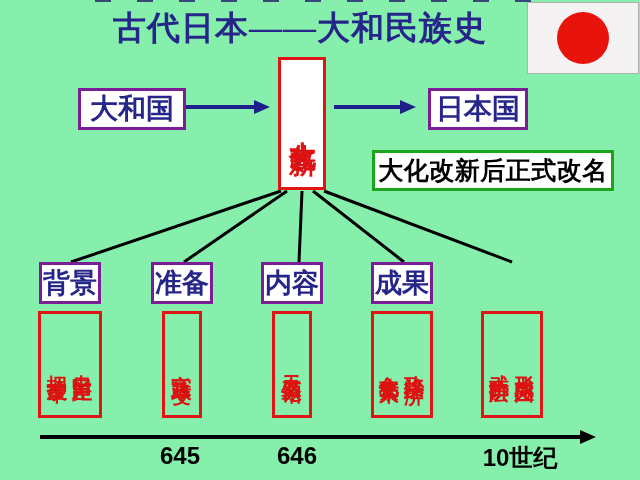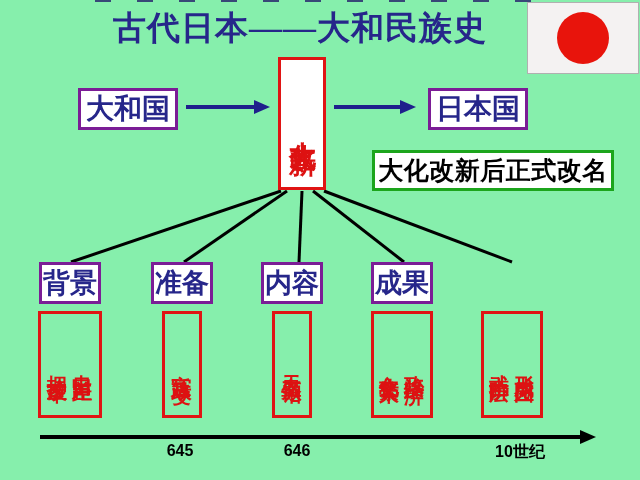--- a/index.html
+++ b/index.html
@@ -21,21 +21,21 @@
     position:absolute;left:527px;top:2px;width:112px;height:72px;
     background:#f4f2f2;border:1px solid #b0b0b0;box-sizing:border-box;
     display:flex;align-items:center;justify-content:center;
   }
   .flag-sun{width:52px;height:52px;border-radius:50%;background:#e8140c;}
   .node{
     position:absolute;box-sizing:border-box;display:flex;align-items:center;justify-content:center;
     background:#ffffff;white-space:nowrap;
   }
   .purple-node{border:3px solid #7b1d96;color:#26268a;font-weight:bold;font-size:28px;}
-  .box-yamato{left:78px;top:88px;width:100px;height:42px;}
+  .box-yamato{left:78px;top:88px;width:108px;height:42px;}
   .box-japan{left:428px;top:88px;width:100px;height:42px;}
   .box-taika{
     left:278px;top:57px;width:48px;height:133px;border:3px solid #e01414;
   }
   .green-note{
     border:3px solid #1ca51c;color:#000000;font-weight:bold;font-size:25px;letter-spacing:0.5px;
   }
   .note-left{left:5px;top:148px;width:234px;height:41px;}
   .note-right{left:372px;top:150px;width:242px;height:41px;}
   .branch-box{top:262px;height:42px;width:62px;font-size:27px;}
@@ -46,21 +46,21 @@
   .vcol{
     writing-mode:vertical-rl;text-orientation:upright;
     color:#dd1212;font-weight:bold;font-size:20px;letter-spacing:3px;line-height:1.1;
   }
   .taika-vcol{
     writing-mode:vertical-rl;text-orientation:upright;
     color:#dd1212;font-weight:bold;font-size:27px;letter-spacing:2px;line-height:1.0;
   }
   .tl-label{
     position:absolute;top:442px;text-align:center;color:#000;
-    font-family:"Liberation Sans","DejaVu Sans",sans-serif;font-weight:bold;font-size:16px;white-space:nowrap;
+    font-family:"Liberation Sans","DejaVu Sans",sans-serif;font-weight:bold;font-size:24px;white-space:nowrap;
   }
   svg.overlay{position:absolute;left:0;top:0;pointer-events:none;}
 </style>
 </head>
 <body>
 
 <div id="slide">
 
   <div class="top-artifact"></div>
 

